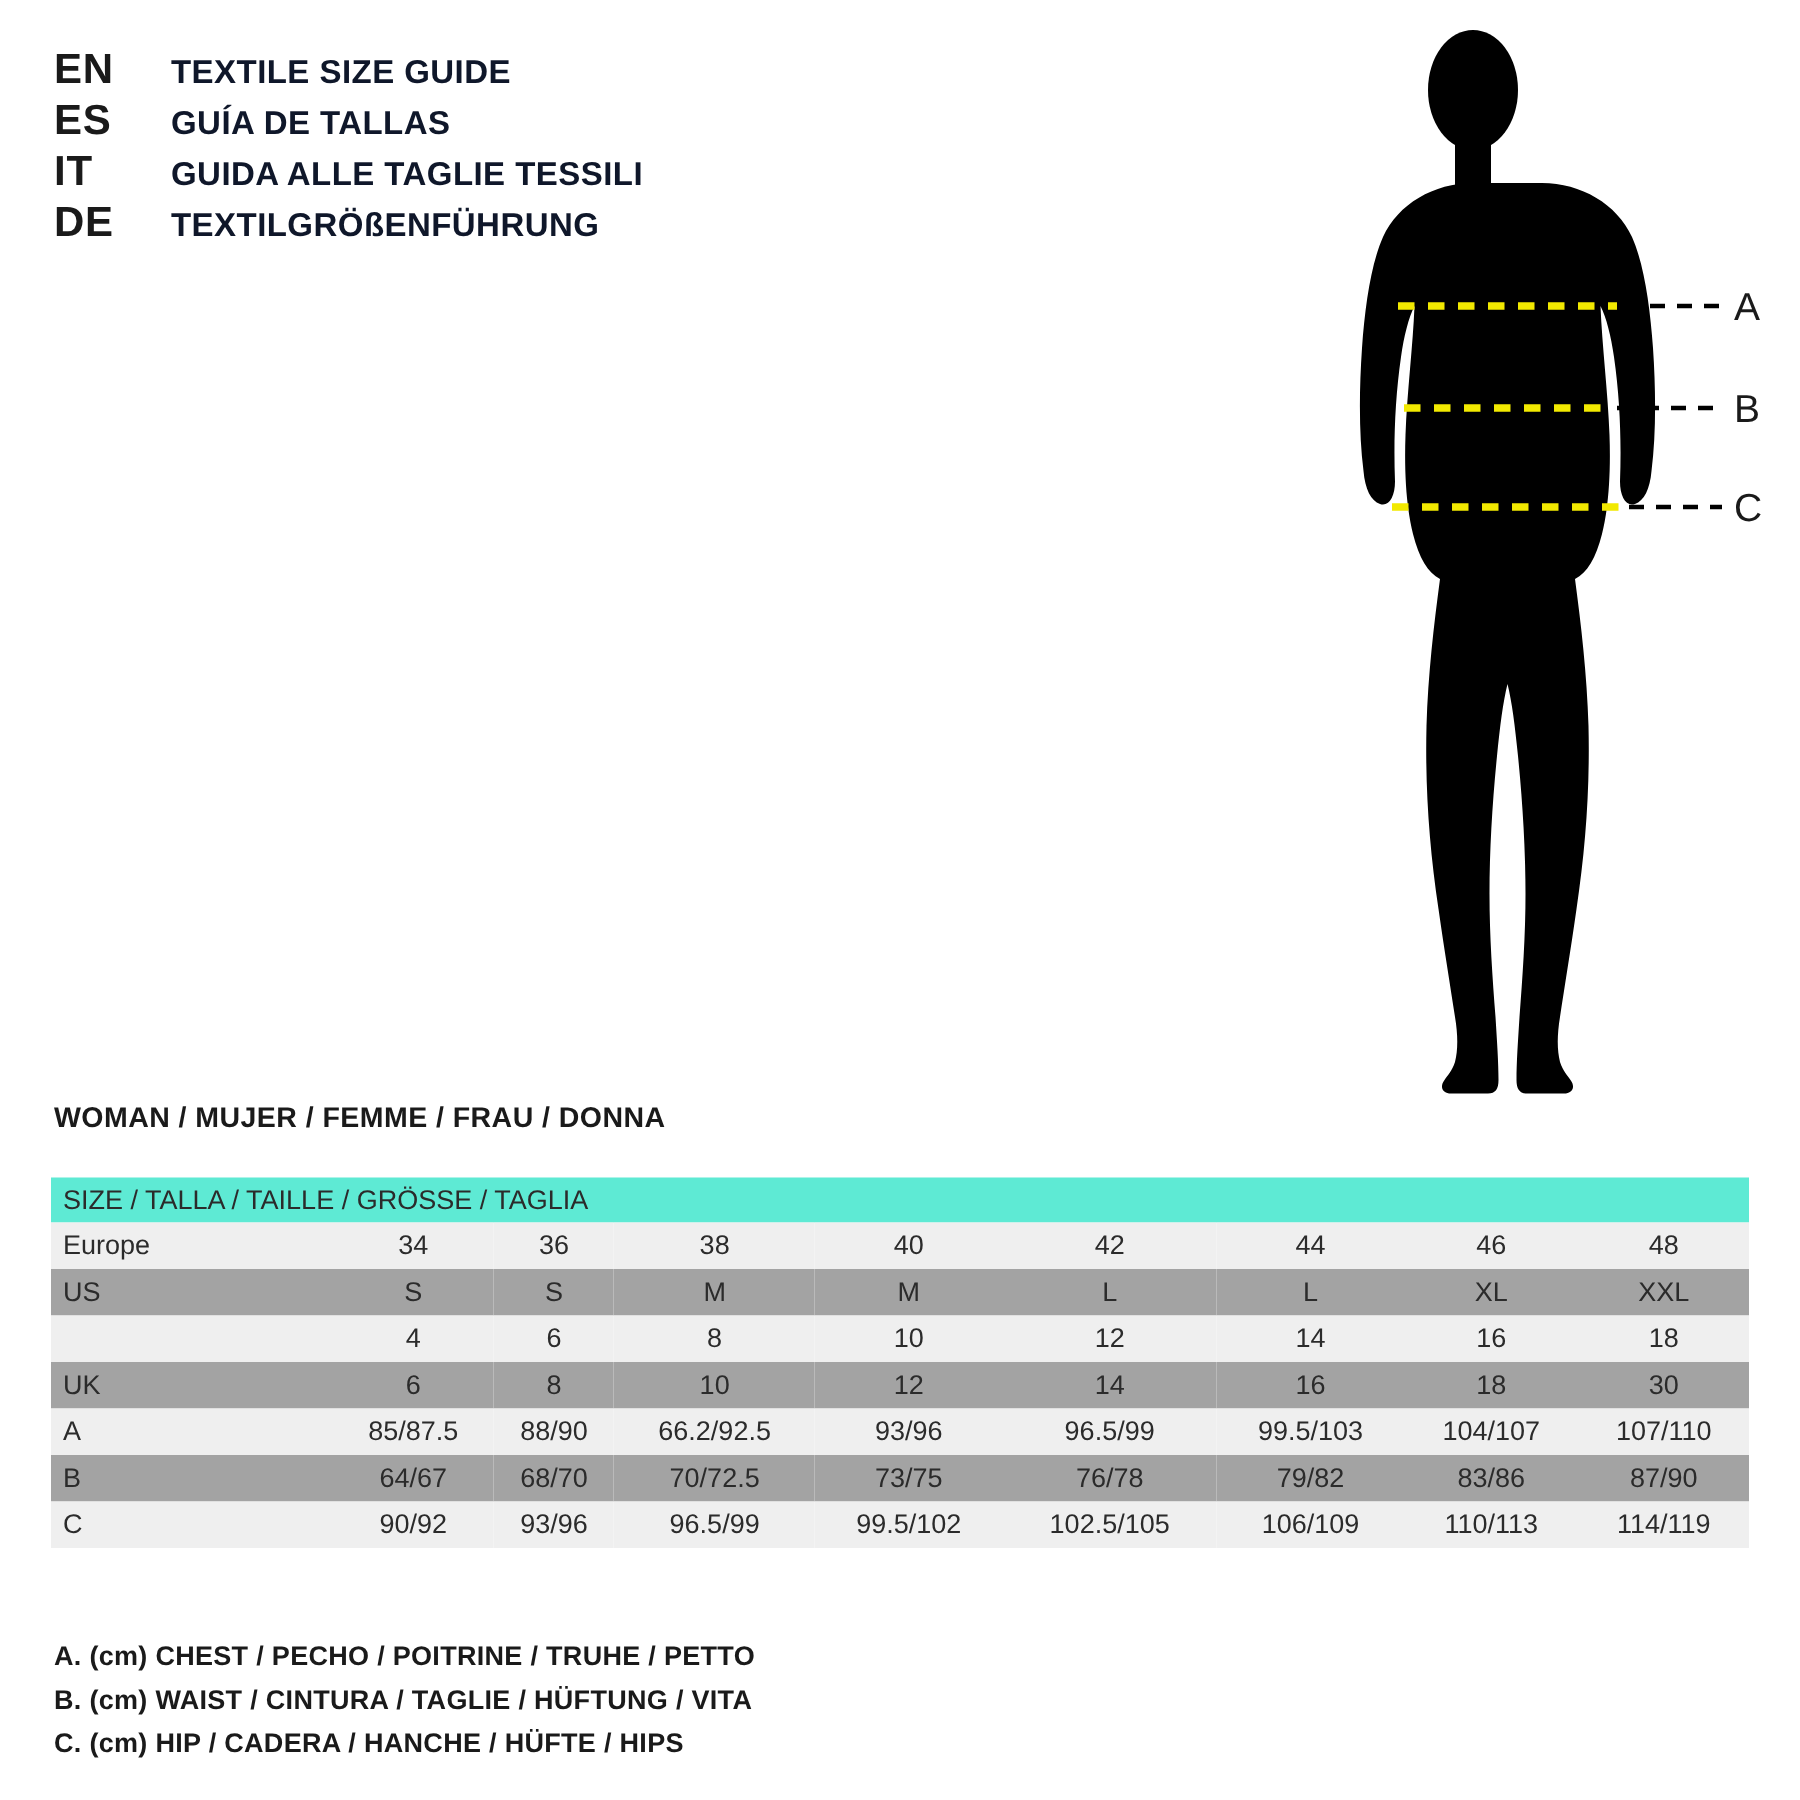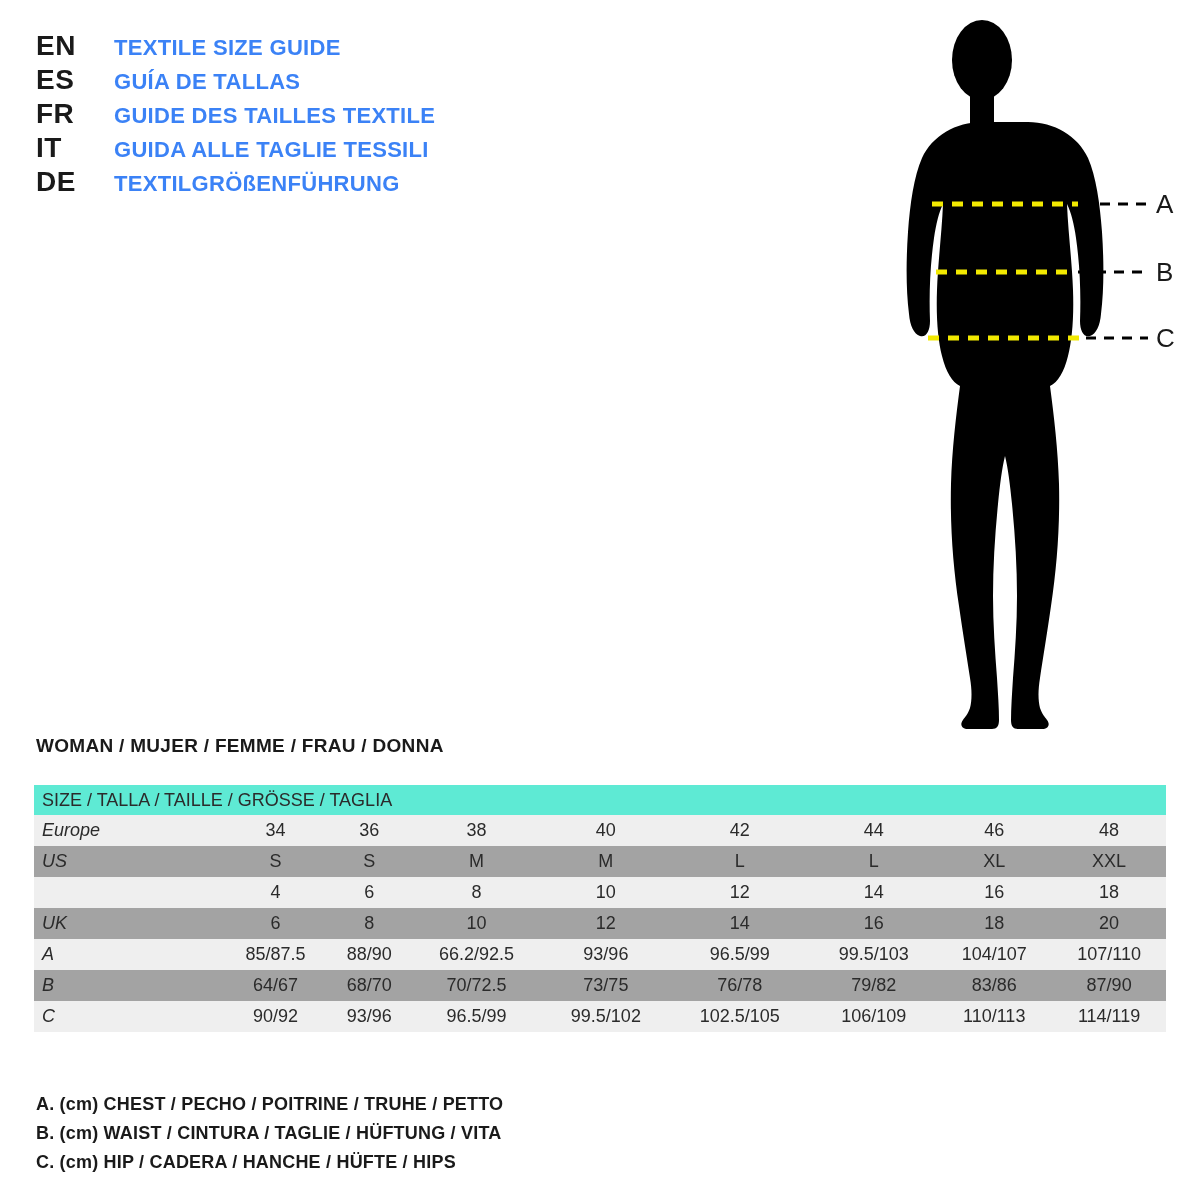--- a/index.html
+++ b/index.html
@@ -33,21 +33,21 @@
     flex: 0 0 78px;
     font-size: 28px;
     font-weight: bold;
     letter-spacing: 0.5px;
     color: #1a1a1a;
   }
   .title-text {
     font-size: 22px;
     font-weight: bold;
     letter-spacing: 0.3px;
-    color: #3b82f6;
+    color: #0f172a;
     white-space: nowrap;
   }
 
   
   .figure-wrap {
     position: absolute;
     left: 860px;
     top: 18px;
     width: 330px;
     height: 720px;
@@ -79,21 +79,20 @@
     height: 31px;
     font-weight: normal;
     color: #2b2b2b;
     text-align: center;
     vertical-align: middle;
   }
   .size-table .row-head {
     text-align: left;
     padding-left: 8px;
     width: 180px;
-    font-style: italic;
   }
   .hdr-row td {
     background: #5eead4;
     color: #2b2b2b;
     text-align: left;
     padding-left: 8px;
     font-size: 18px;
     height: 30px;
   }
   .row-light td { background: #efefef; }
@@ -118,24 +117,20 @@
 <body>
 
 <div class="title-block">
   <div class="title-row">
     <span class="title-lang">EN</span>
     <span class="title-text">TEXTILE SIZE GUIDE</span>
   </div>
   <div class="title-row">
     <span class="title-lang">ES</span>
     <span class="title-text">GUÍA DE TALLAS</span>
-  </div>
-  <div class="title-row">
-    <span class="title-lang">FR</span>
-    <span class="title-text">GUIDE DES TAILLES TEXTILE</span>
   </div>
   <div class="title-row">
     <span class="title-lang">IT</span>
     <span class="title-text">GUIDA ALLE TAGLIE TESSILI</span>
   </div>
   <div class="title-row">
     <span class="title-lang">DE</span>
     <span class="title-text">TEXTILGRÖßENFÜHRUNG</span>
   </div>
 </div>
@@ -269,21 +264,21 @@
 
     <tr class="row-dark">
       <td class="row-head">UK</td>
       <td>6</td>
       <td>8</td>
       <td>10</td>
       <td>12</td>
       <td>14</td>
       <td>16</td>
       <td>18</td>
-      <td>20</td>
+      <td>30</td>
     </tr>
 
     <tr class="row-light">
       <td class="row-head">A</td>
       <td>85/87.5</td>
       <td>88/90</td>
       <td>66.2/92.5</td>
       <td>93/96</td>
       <td>96.5/99</td>
       <td>99.5/103</td>

